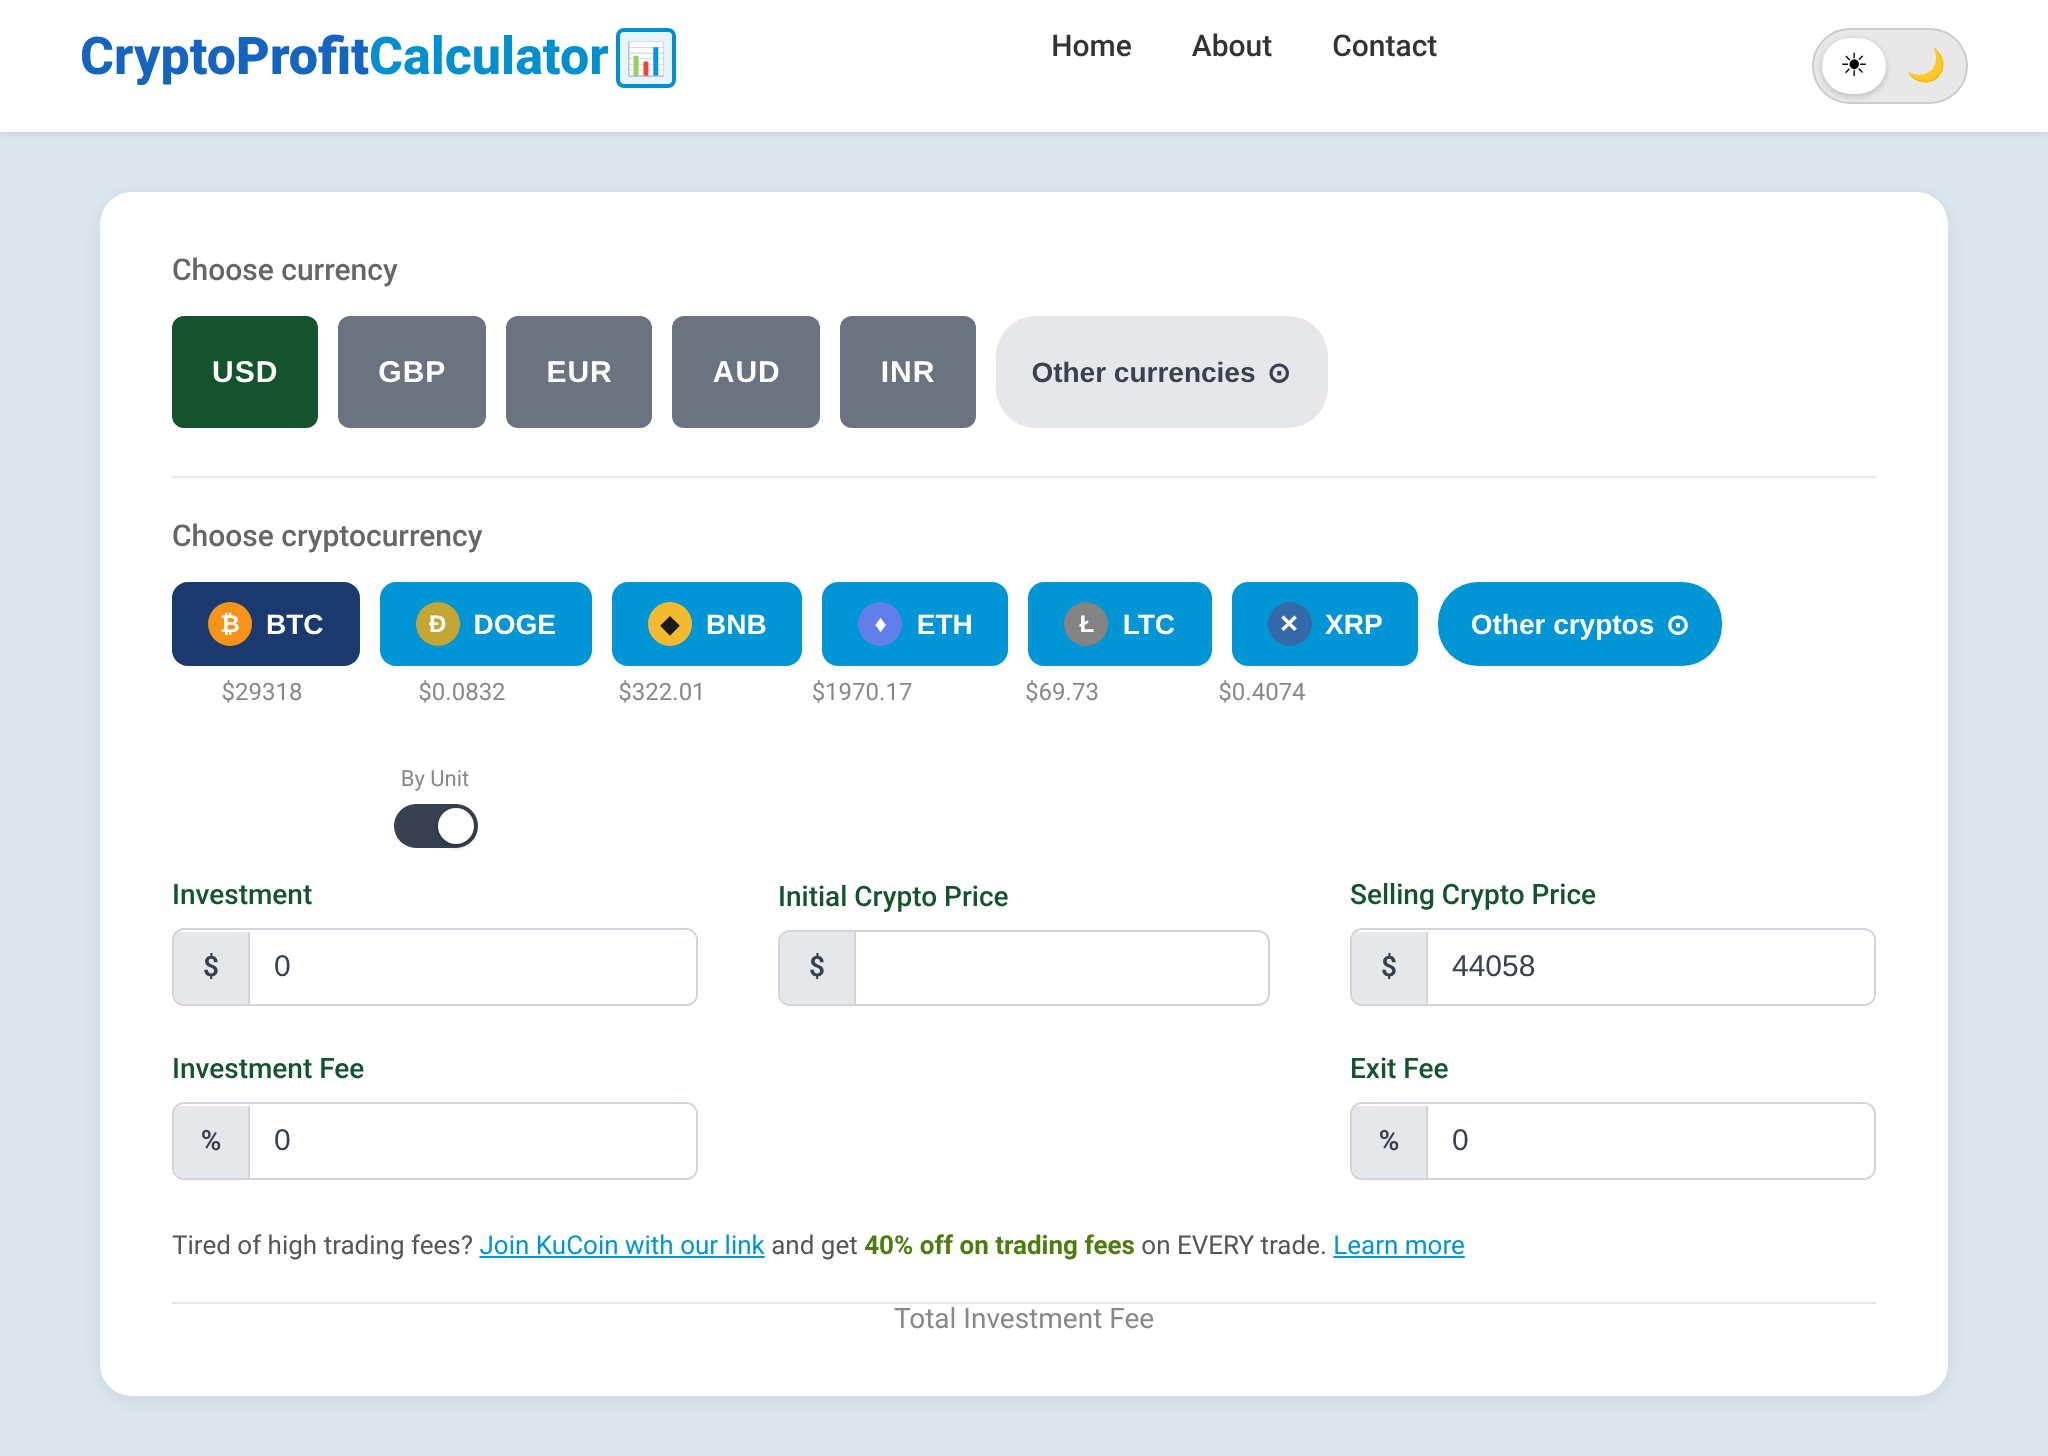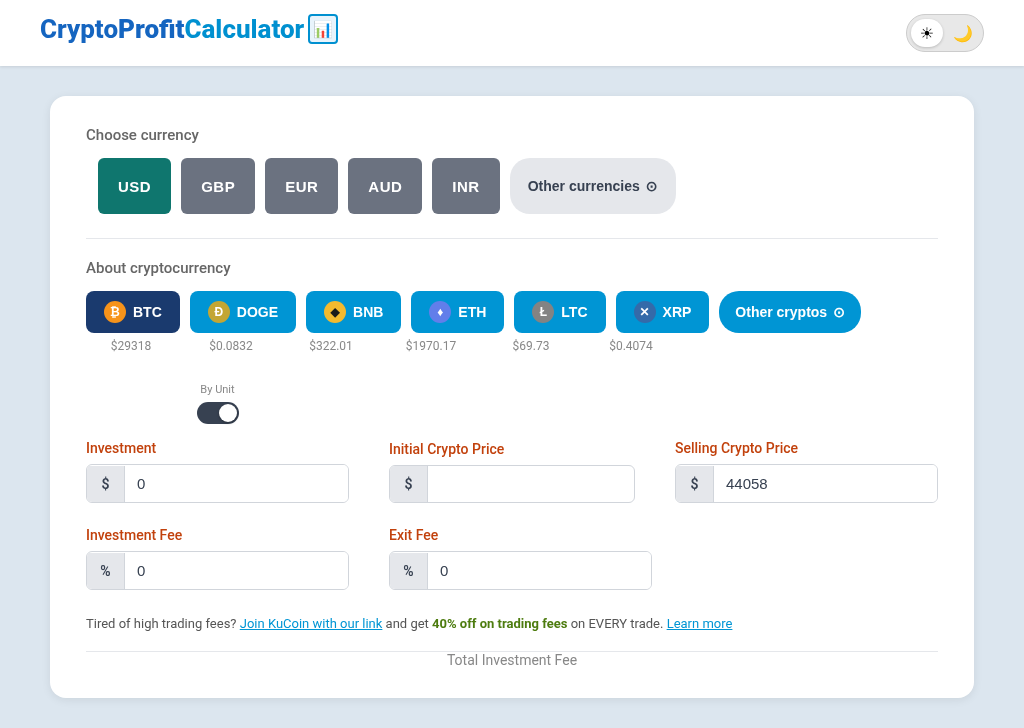--- a/index.html
+++ b/index.html
@@ -113,22 +113,21 @@
       color: #fff;
       border: none;
       border-radius: 6px;
       padding: 10px 20px;
       font-size: 15px;
       font-weight: 600;
       cursor: pointer;
       letter-spacing: 0.5px;
     }
     .currency-btn.active {
-      background: #0f766e;
-      margin-left: 12px;
+      background: #14532d;
     }
     .other-currency-btn {
       background: #e5e7eb;
       color: #374151;
       border: none;
       border-radius: 20px;
       padding: 20px 18px;
       font-size: 14px;
       font-weight: 600;
       cursor: pointer;
@@ -214,36 +213,37 @@
 
     
     .inputs-section {
       margin-top: 30px;
     }
     .input-row {
       display: flex;
       gap: 40px;
       margin-bottom: 24px;
       align-items: flex-end;
+      justify-content: space-between;
     }
     .input-group {
       display: flex;
       flex-direction: column;
       gap: 8px;
     }
     .input-group.wide { flex: 1; }
     .by-unit-label {
       font-size: 11px;
       color: #888;
       text-align: center;
       margin-bottom: 2px;
     }
     .input-label {
       font-size: 14px;
-      color: #c2410c;
+      color: #14532d;
       font-weight: 500;
     }
     .input-with-prefix {
       display: flex;
       align-items: center;
       border: 1px solid #d1d5db;
       border-radius: 6px;
       overflow: hidden;
       background: #fff;
     }
@@ -322,20 +322,25 @@
 </head>
 <body>
 
 <header class="header">
   <div class="logo">
     <span class="logo-crypto">Crypto</span>
       <span class="logo-profit">Profit</span>
       <span class="logo-calculator">Calculator</span>
     <span class="logo-icon">📊</span>
   </div>
+  <nav>
+    <a href="#">Home</a>
+    <a href="#">About</a>
+    <a href="#">Contact</a>
+  </nav>
   <div class="theme-toggle">
     <button class="theme-btn active">☀</button>
     <button class="theme-btn inactive">🌙</button>
   </div>
 </header>
 
 <main class="main">
   <div class="card">
 
     <div class="section-label">Choose currency</div>
@@ -346,21 +351,21 @@
       <button class="currency-btn">AUD</button>
       <button class="currency-btn">INR</button>
       <button class="other-currency-btn">
         <span>Other currencies</span>
         <span>⊙</span>
       </button>
     </div>
 
     <hr class="divider">
 
-    <div class="section-label">About cryptocurrency</div>
+    <div class="section-label">Choose cryptocurrency</div>
     <div class="crypto-buttons">
       <button class="crypto-btn active">
         <span class="coin-icon btc-icon">₿</span>
         <span>BTC</span>
       </button>
       <button class="crypto-btn">
         <span class="coin-icon doge-icon">Ð</span>
         <span>DOGE</span>
       </button>
       <button class="crypto-btn">

